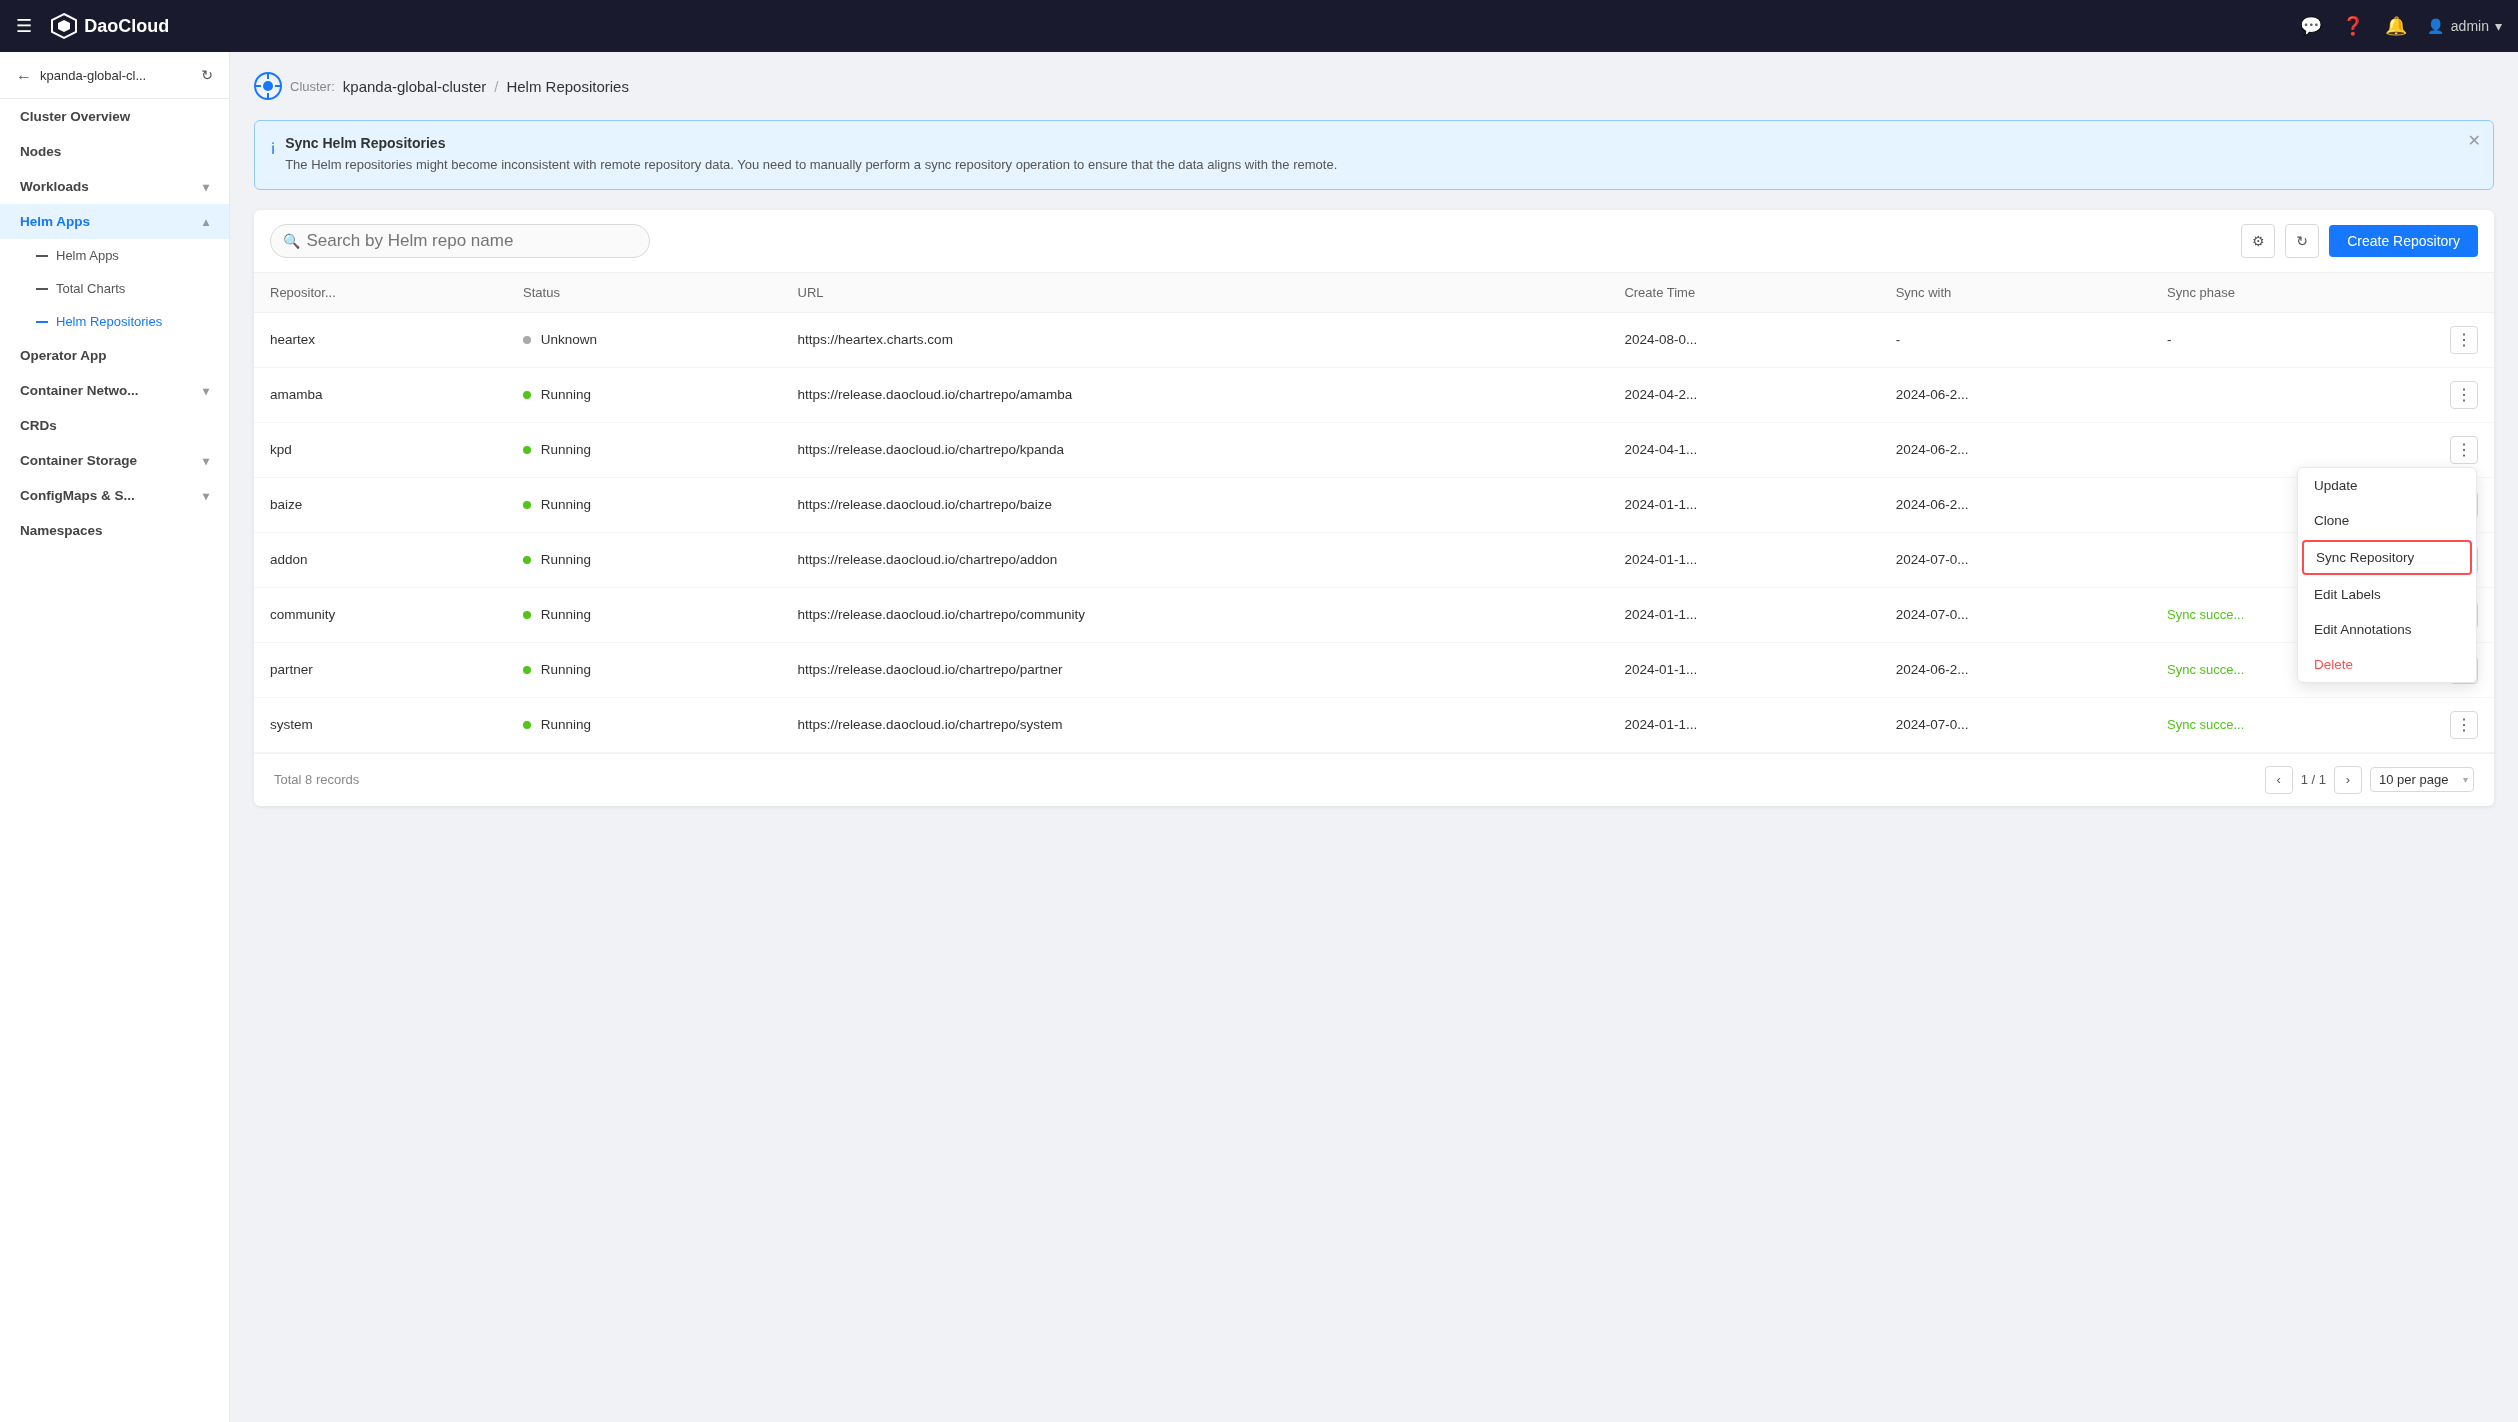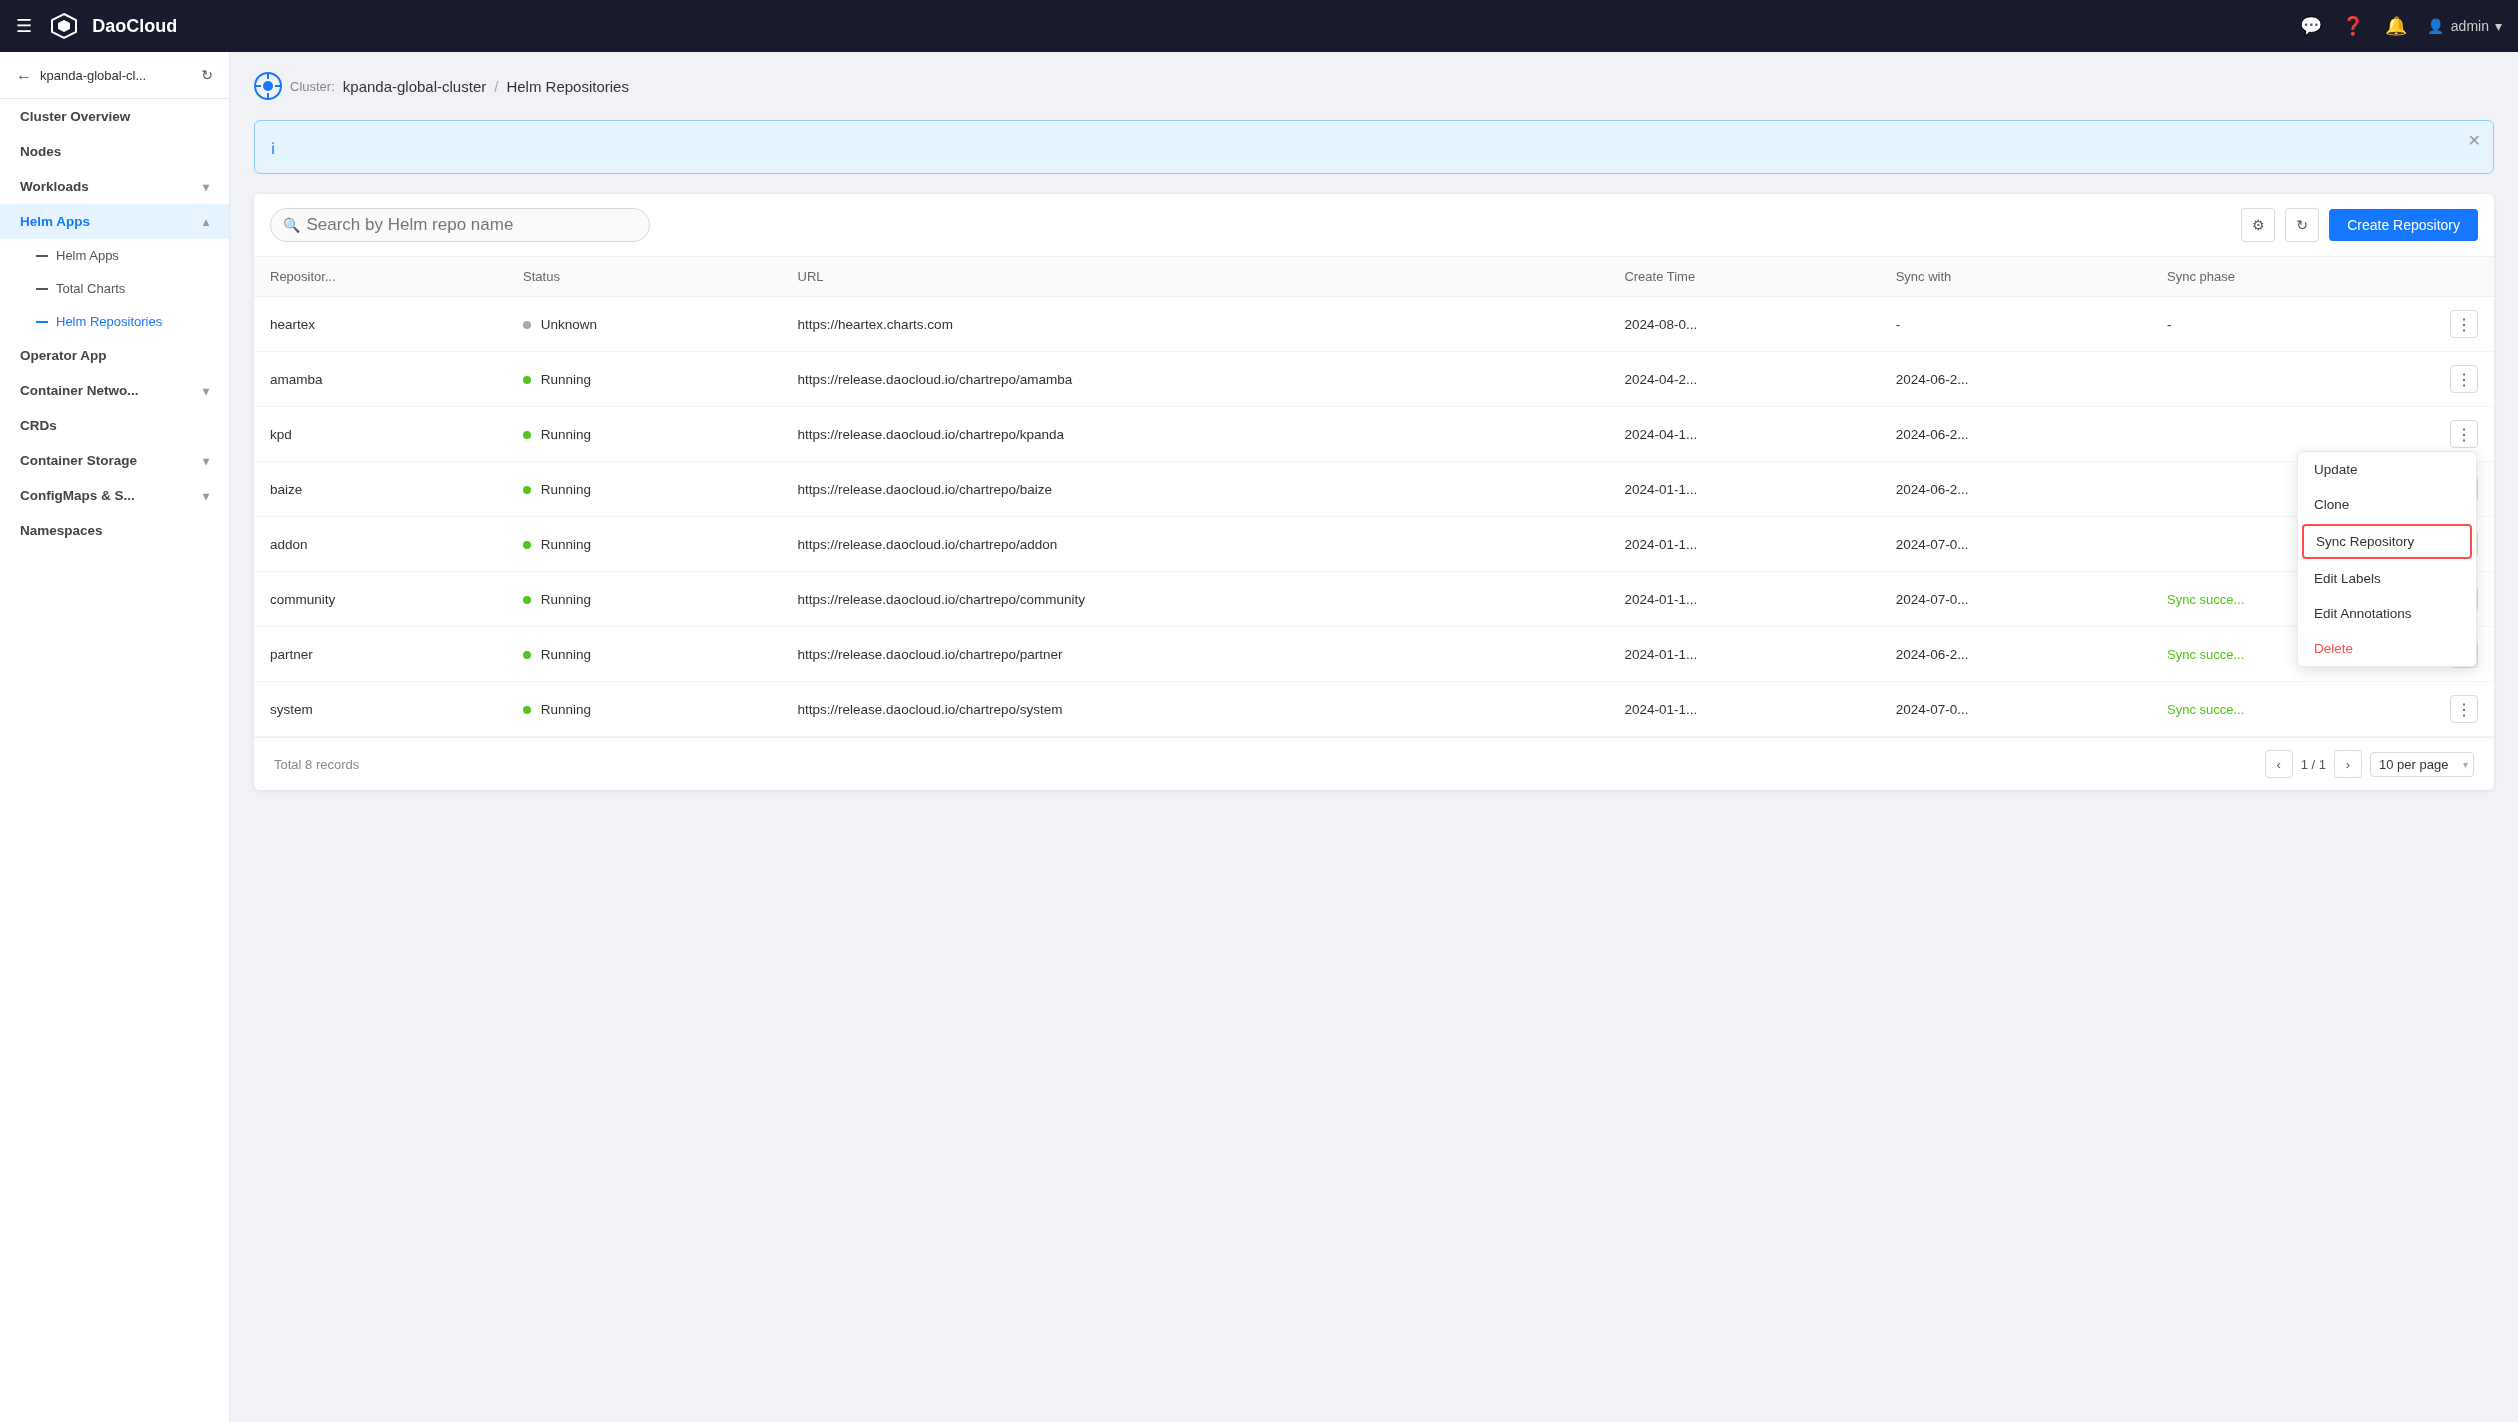--- a/index.html
+++ b/index.html
@@ -11,21 +11,21 @@
       height: 52px;
       display: flex;
       align-items: center;
       padding: 0 16px;
       color: white;
       position: fixed;
       top: 0; left: 0; right: 0;
       z-index: 100;
     }
     .top-nav .hamburger { cursor: pointer; margin-right: 16px; font-size: 18px; }
-    .top-nav .logo { display: flex; align-items: center; gap: 12px; font-size: 18px; font-weight: 600; flex: 1; }
+    .top-nav .logo { display: flex; align-items: center; gap: 4px; font-size: 18px; font-weight: 600; flex: 1; }
     .top-nav .logo-icon { width: 32px; height: 32px; }
     .top-nav .nav-icons { display: flex; align-items: center; gap: 20px; }
     .top-nav .nav-icons .icon-btn { color: #ccc; cursor: pointer; font-size: 18px; }
     .top-nav .user-info { display: flex; align-items: center; gap: 6px; cursor: pointer; color: #ccc; }
 
     
     .layout { display: flex; margin-top: 52px; height: calc(100vh - 52px); }
 
     
     .sidebar {
@@ -333,20 +333,24 @@
         <line x1="21" y1="14" x2="27" y2="14" stroke="#1677ff" stroke-width="2"></line>
       </svg>
       <span class="cluster-label">Cluster:</span>
       <span class="cluster-val">kpanda-global-cluster</span>
       <span class="separator">/</span>
       <span class="page-title">Helm Repositories</span>
     </div>
 
     <div class="alert-banner">
       <span class="alert-icon">ℹ</span>
+      <div>
+        <div class="alert-title">Sync Helm Repositories</div>
+        <div class="alert-body">The Helm repositories might become inconsistent with remote repository data. You need to manually perform a sync repository operation to ensure that the data aligns with the remote.</div>
+      </div>
       <span class="close-btn">✕</span>
     </div>
 
     <div class="table-card">
 
       <div class="table-toolbar">
         <div class="search-box">
           <span class="search-icon">🔍</span>
           <input type="text" placeholder="Search by Helm repo name" style="">
         </div>

